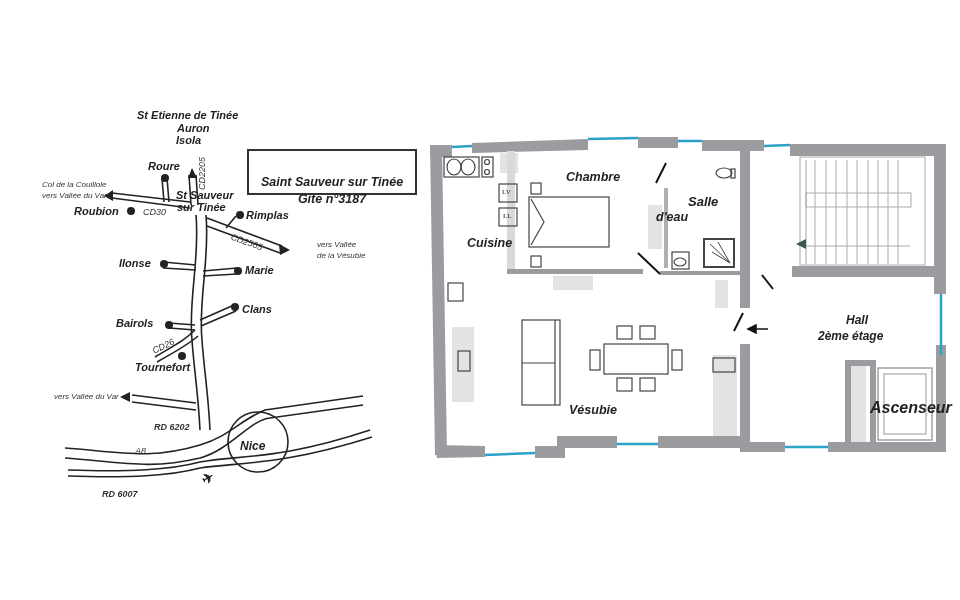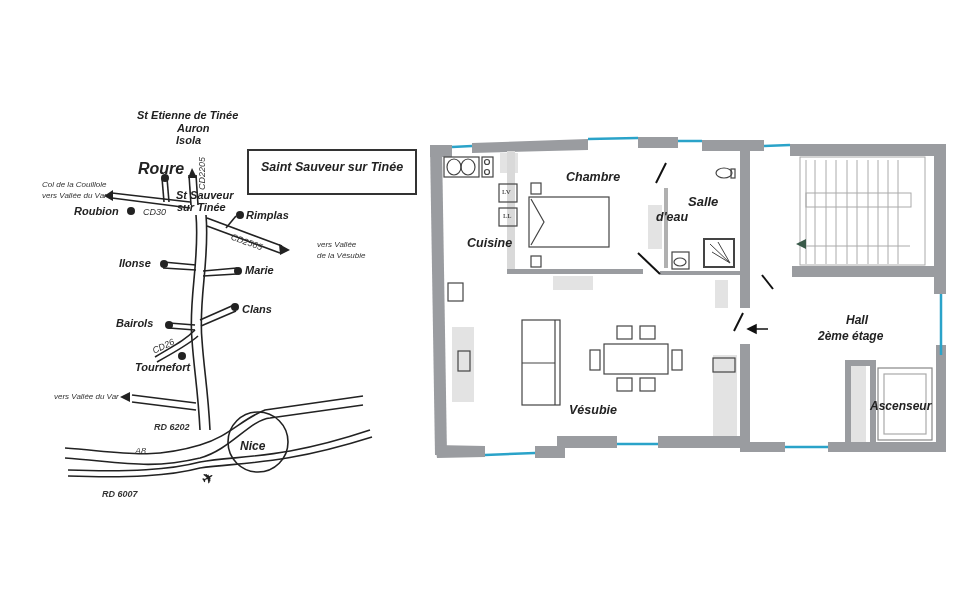--- a/index.html
+++ b/index.html
@@ -2,21 +2,21 @@
 <html><head>
 <meta charset="utf-8">
 <style>
   html,body{margin:0;padding:0;background:#ffffff;}
   body{width:960px;height:600px;position:relative;overflow:hidden;font-family:"Liberation Sans",sans-serif;}
   svg{position:absolute;left:0;top:0;}
   .lbl{position:absolute;font-style:italic;font-weight:bold;color:#222;white-space:nowrap;line-height:1;}
   .sm{font-size:8px;font-weight:normal;color:#333;padding-left:24px;}
   .md{font-size:11px;}
   .road{font-size:9px;font-weight:normal;color:#333;}
-  .title-box{position:absolute;left:247px;top:149px;width:170px;height:46px;border:2px solid #333;box-sizing:border-box;text-align:center;font-style:italic;font-weight:bold;font-size:12.5px;color:#222;padding-top:8px;line-height:17px;}
+  .title-box{position:absolute;left:247px;top:149px;width:170px;height:46px;border:2px solid #333;box-sizing:border-box;text-align:center;font-style:italic;font-weight:bold;font-size:12.5px;color:#222;padding-top:23px;line-height:17px;}
 </style>
 </head>
 <body>
 
 <svg width="430" height="600" viewBox="0 0 430 600">
   <g fill="none" stroke="#222" stroke-width="1.6">
 
     <path d="M196 215 C200 260 188 300 192 340 C194 370 198 390 200 430"></path>
     <path d="M206 215 C210 260 198 300 202 340 C204 370 208 390 210 430"></path>
 
@@ -75,27 +75,28 @@
     <circle cx="164" cy="264" r="4"></circle>
     <circle cx="238" cy="271" r="4"></circle>
     <circle cx="235" cy="307" r="4"></circle>
     <circle cx="169" cy="325" r="4"></circle>
     <circle cx="182" cy="356" r="4"></circle>
   </g>
 </svg>
 
 <div class="title-box">
   <div>Saint Sauveur sur Tinée</div>
+  <div>Gite n°3187</div>
 </div>
 
 <div class="lbl md" style="left:137px;top:110px;">St Etienne de Tinée</div>
 <div class="lbl md" style="left:177px;top:123px;">Auron</div>
 <div class="lbl md" style="left:176px;top:135px;">Isola</div>
 <div class="lbl road" style="left:197px;top:150px;transform:rotate(-90deg);transform-origin:left top;top:190px;left:198px;">CD2205</div>
-<div class="lbl" style="left:138px;top:161px;font-size:16px;font-style:italic;">Roure</div>
+<div class="lbl" style="left:148px;top:161px;font-size:11px;font-style:italic;">Roure</div>
 <div class="lbl sm" style="left:18px;top:181px;">Col de la Couillole</div>
 <div class="lbl sm" style="left:18px;top:192px;">vers Vallée du Var</div>
 <div class="lbl md" style="left:176px;top:190px;">St Sauveur</div>
 <div class="lbl md" style="left:177px;top:202px;">sur Tinée</div>
 <div class="lbl md" style="left:74px;top:206px;">Roubion</div>
 <div class="lbl road" style="left:143px;top:208px;">CD30</div>
 <div class="lbl md" style="left:246px;top:210px;">Rimplas</div>
 <div class="lbl road" style="left:230px;top:238px;transform:rotate(20deg);">CD2565</div>
 <div class="lbl sm" style="left:293px;top:241px;">vers Vallée</div>
 <div class="lbl sm" style="left:293px;top:252px;">de la Vésubie</div>
@@ -257,15 +258,15 @@
   <polygon points="796,244 806,239 806,249" fill="#3a5a4a"></polygon>
 </svg>
 
 <div class="lbl" style="left:566px;top:171px;font-size:12.5px;">Chambre</div>
 <div class="lbl" style="left:688px;top:195px;font-size:13px;">Salle</div>
 <div class="lbl" style="left:656px;top:211px;font-size:12.5px;">d'eau</div>
 <div class="lbl" style="left:467px;top:237px;font-size:12.5px;">Cuisine</div>
 <div class="lbl" style="left:569px;top:404px;font-size:12.5px;">Vésubie</div>
 <div class="lbl" style="left:846px;top:314px;font-size:12px;">Hall</div>
 <div class="lbl" style="left:818px;top:330px;font-size:12px;">2ème étage</div>
-<div class="lbl" style="left:870px;top:400px;font-size:12px;">Ascenseur</div>
+<div class="lbl" style="left:870px;top:400px;font-size:16px;">Ascenseur</div>
 <div class="lbl" style="left:502px;top:189px;font-size:7px;font-weight:normal;font-style:normal;font-family:'Liberation Serif',serif;">LV</div>
 <div class="lbl" style="left:503px;top:213px;font-size:7px;font-weight:normal;font-style:normal;font-family:'Liberation Serif',serif;">LL</div>
 
 </body></html>

